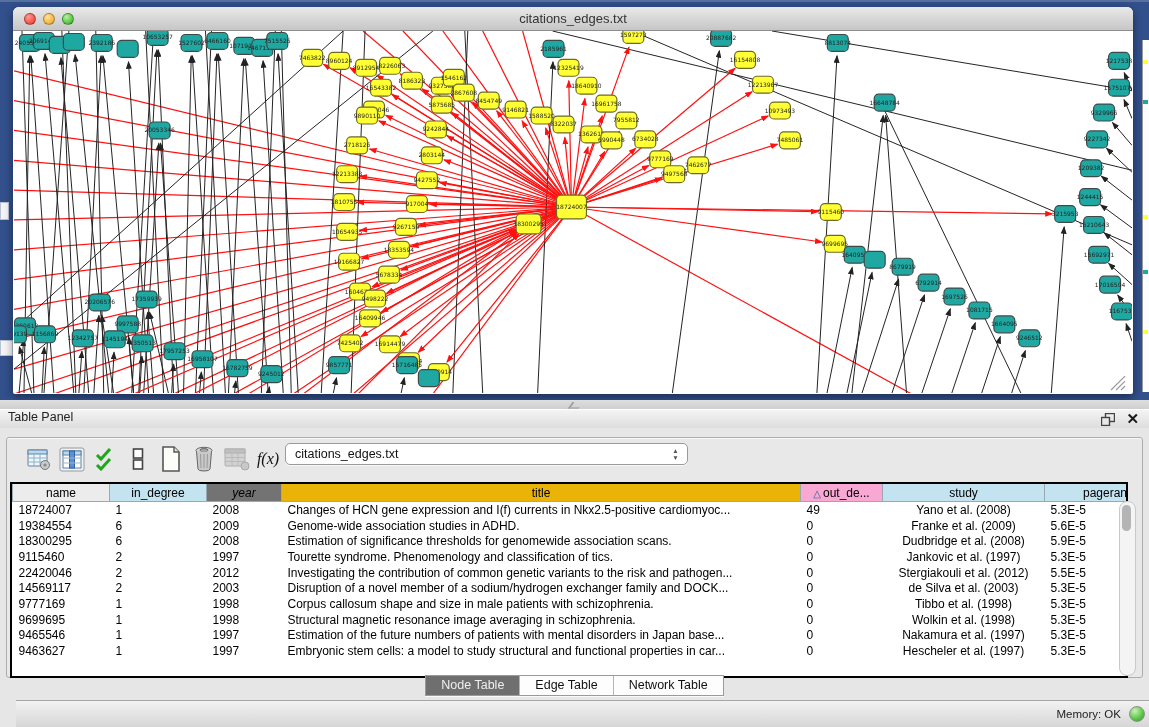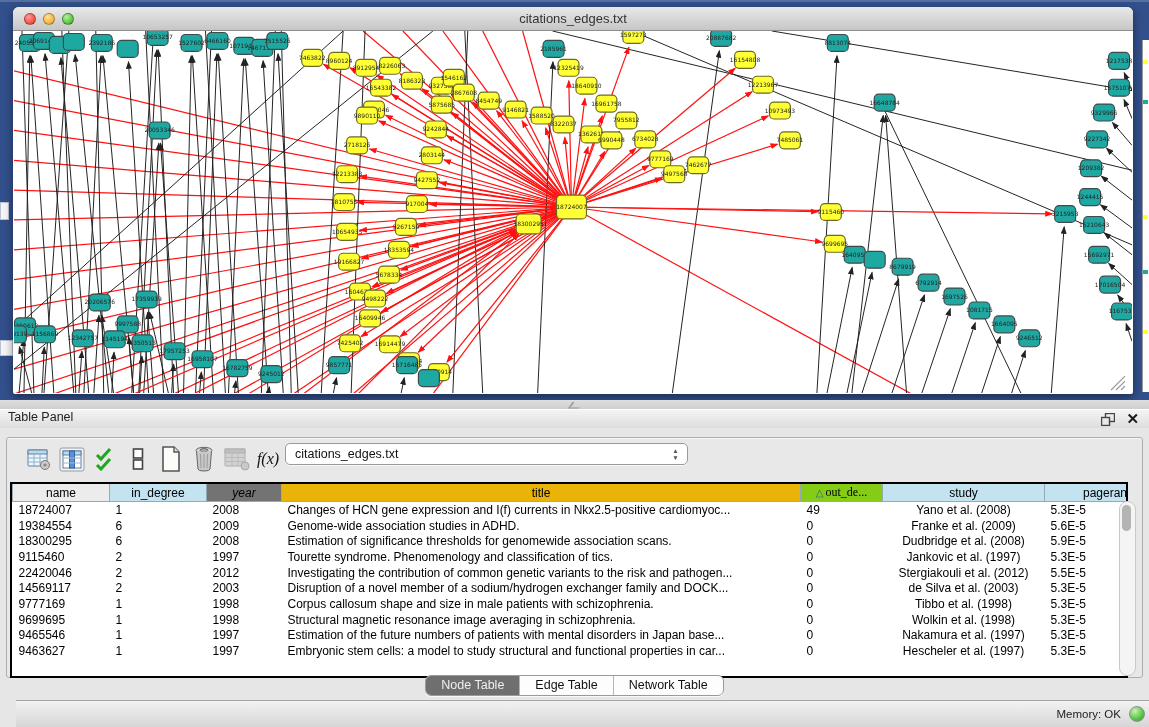--- a/index.html
+++ b/index.html
@@ -46,21 +46,21 @@
   .tablewrap{position:absolute;left:3px;top:44px;width:1114px;height:192px;background:#fff;border:2px solid #000000;overflow:hidden;}
   table{border-collapse:collapse;table-layout:fixed;width:1112px;font-size:12px;color:#000;}
   th{height:17px;font-weight:normal;text-align:center;border:1px solid #98a9b2;border-top:none;padding:0 3px;overflow:hidden;white-space:nowrap;}
   td{height:15.7px;padding:0 6px;border:none;overflow:hidden;white-space:nowrap;text-overflow:clip;}
   .sortmark{color:#2d5e8c;font-size:10px;margin-right:2px;}
   .vscroll{position:absolute;right:6px;top:63px;width:15px;height:173px;background:#f4f4f4;border:1px solid #c9c9c9;border-radius:8px;}
   .vthumb{position:absolute;left:2px;top:3px;width:9px;height:26px;border-radius:5px;background:#b4b4b4;}
 
   
   .tabs{position:absolute;left:0;right:0;top:247px;display:flex;justify-content:center;}
-  .seg{display:flex;border:1px solid #9a9a9a;border-radius:6px;overflow:hidden;background:#fdfdfd;box-shadow:0 1px 0 rgba(255,255,255,.8);}
+  .seg{display:flex;border:1px solid #9a9a9a;border-radius:0;overflow:hidden;background:#fdfdfd;box-shadow:0 1px 0 rgba(255,255,255,.8);}
   .seg .tab{padding:2px 15px;font-size:12.5px;color:#111;border-right:1px solid #b5b5b5;cursor:pointer;line-height:15px;}
   .seg .tab:last-child{border-right:none;}
   .seg .tab.sel{background:#6f6f6f;color:#efefef;}
 
   
   .statusbar{position:absolute;left:16px;top:700px;width:1149px;height:27px;background:linear-gradient(#f2f2f2,#d5d5d5);border-top:1px solid #a6a6a6;}
   .mem{position:absolute;right:44px;top:7px;font-size:11.5px;color:#222;}
   .orb{position:absolute;right:20px;top:5px;width:16px;height:16px;border-radius:50%;box-sizing:border-box;border:1px solid #8f8f8f;
     background:radial-gradient(circle at 35% 28%,#c9f2b4,#58c443 60%,#2f9e2f);}
 </style>
@@ -785,21 +785,21 @@
         <span class="spin">▲<br>▼</span>
       </div>
       <div class="tablewrap">
         <table id="tbl">
             <thead>
               <tr>
                 <th style="width: 90px; background: rgb(236, 236, 236);"><span>name</span></th>
                 <th style="width: 90px; background: rgb(195, 227, 240);"><span>in_degree</span></th>
                 <th style="width: 68px; background: #737373; font-style: italic;"><span>year</span></th>
                 <th style="width: 512px; background: #eab308;"><span>title</span></th>
-                <th style="width: 75px; background: #84cc16; font-family: Liberation Serif, serif;"><span class="sortmark">△</span><span>out_de...</span></th>
+                <th style="width: 75px; background: #f9a8d4;"><span class="sortmark">△</span><span>out_de...</span></th>
                 <th style="width: 155px; background: rgb(195, 227, 240);"><span>study</span></th>
                 <th style="width: 120px; background: rgb(195, 227, 240);"><span>pagerank</span></th>
               </tr>
             </thead>
             <tbody>
               <tr>
                 <td>18724007</td>
                 <td>1</td>
                 <td>2008</td>
                 <td>Changes of HCN gene expression and I(f) currents in Nkx2.5-positive cardiomyoc...</td>

